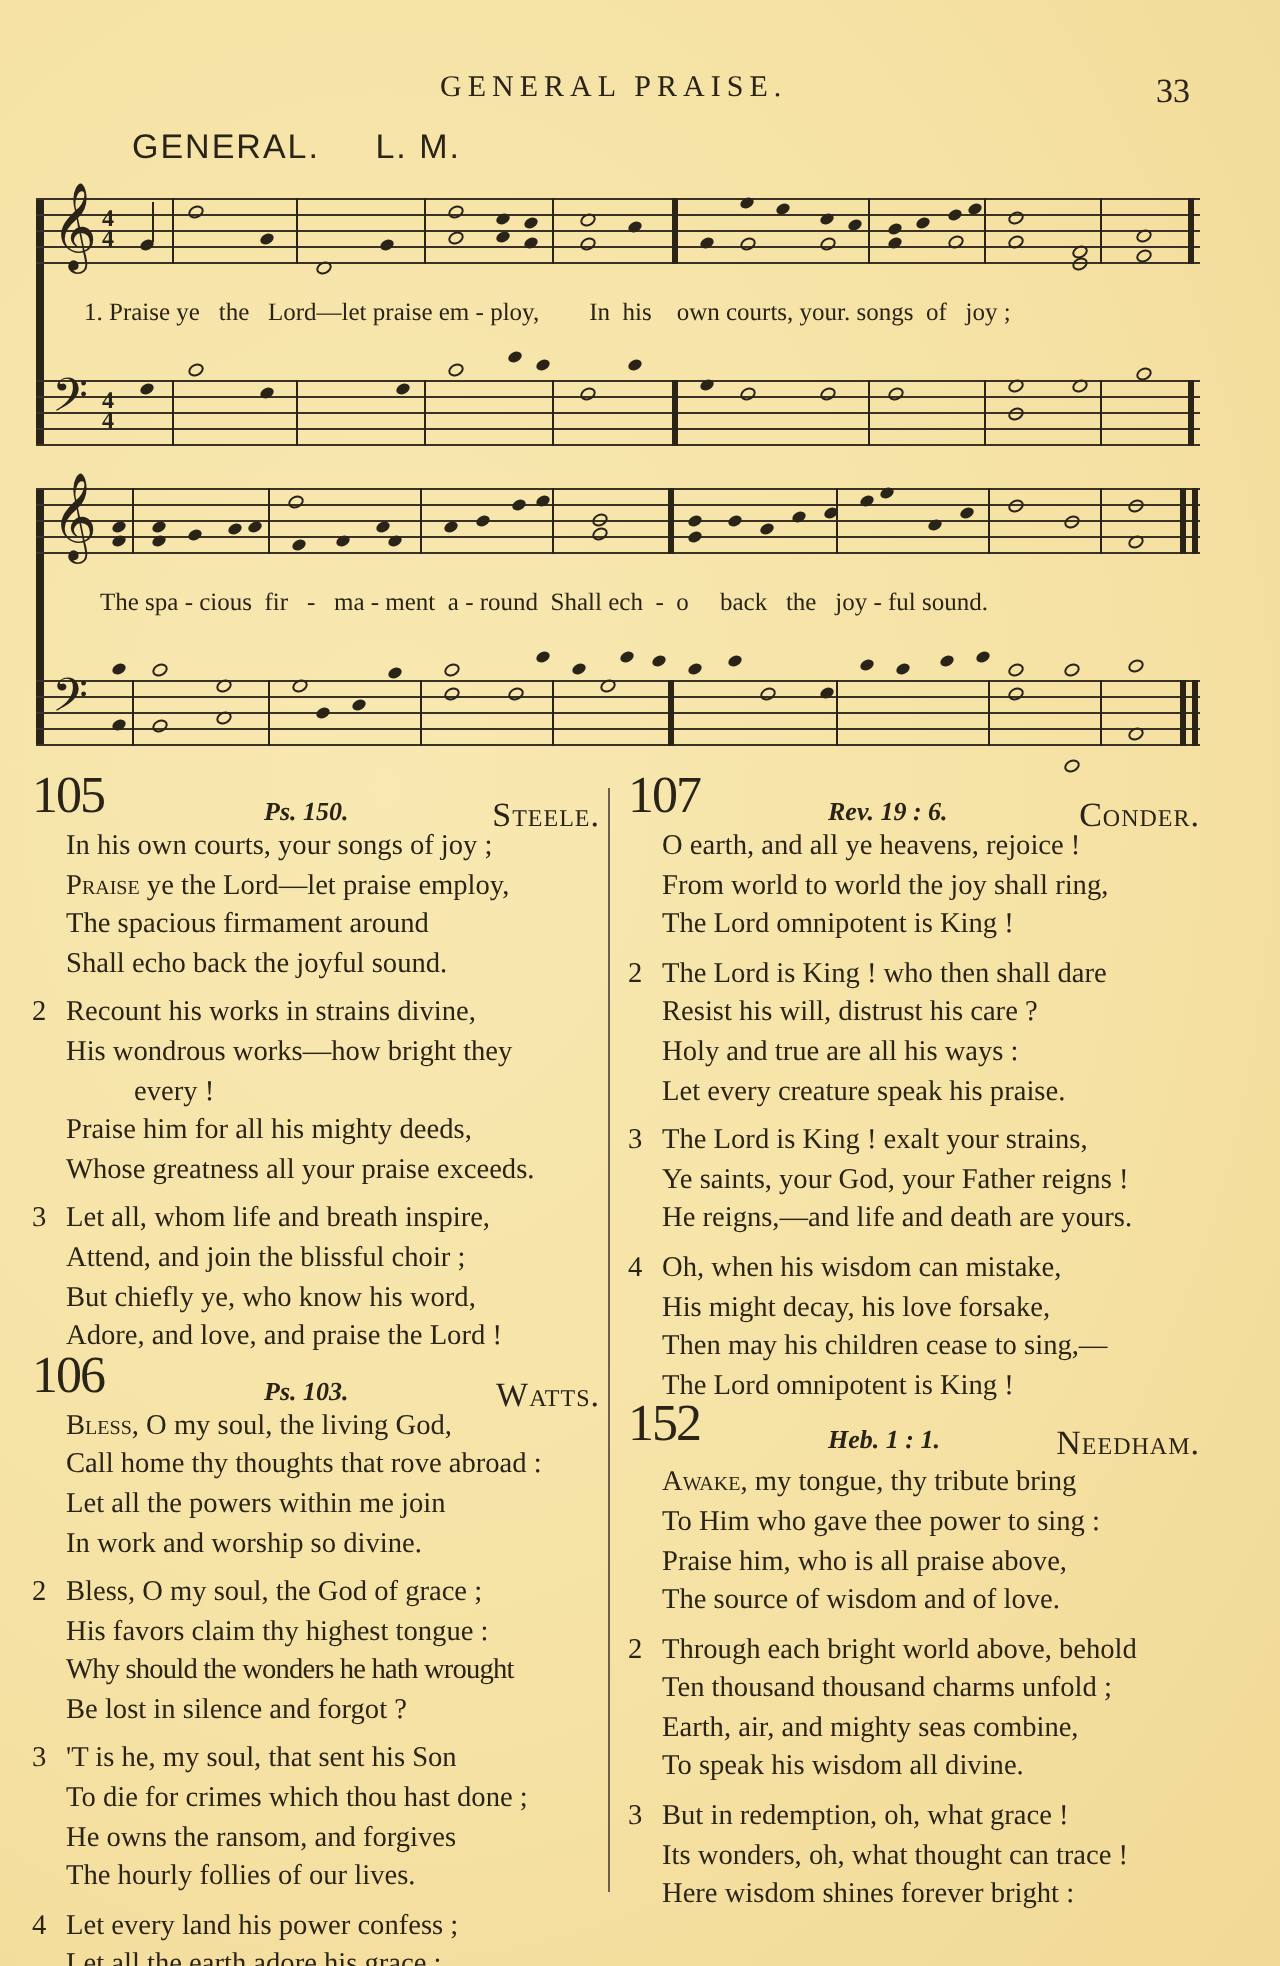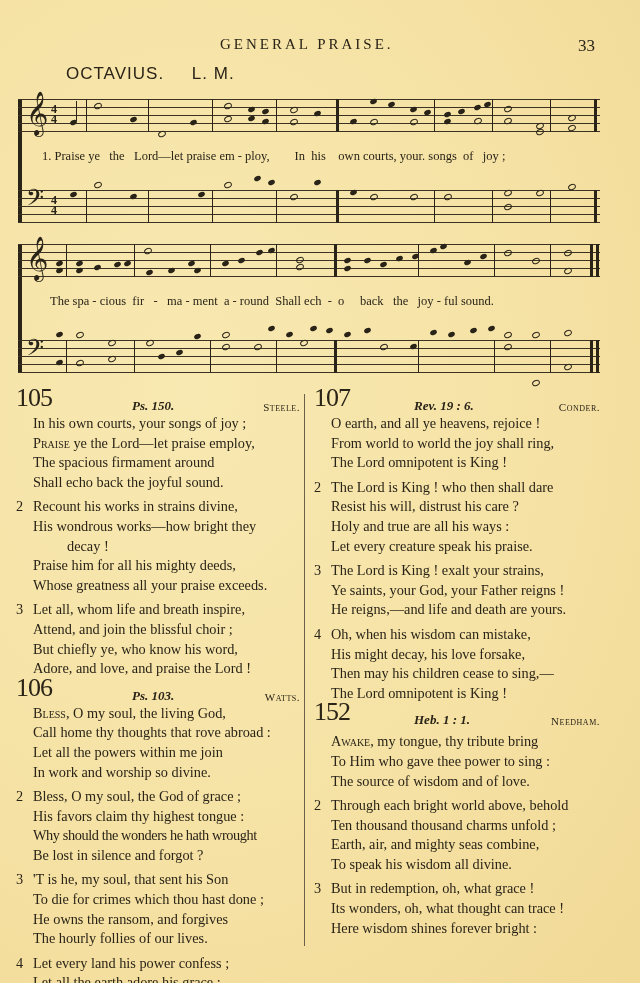--- a/index.html
+++ b/index.html
@@ -29,39 +29,39 @@
   .note { position:absolute; width:7px; height:5px; border-radius:50%; background:#2a2418; transform:rotate(-25deg); }
   .note.half { background:transparent; border:1.5px solid #2a2418; width:6px; height:4px; }
   .stem { position:absolute; width:1px; height:20px; background:#2a2418; }
   .lyric-line { position:absolute; left:0; width:582px; font-size:12.5px; white-space:pre; }
 
   .hymn-col { position:absolute; font-size:14.3px; line-height:19.6px; }
   .col-divider { position:absolute; left:304px; top:394px; width:1px; height:552px; background:#6c604a; }
   .hymn-head { position:relative; height:26px; }
   .hymn-number { position:absolute; left:0; top:-6px; font-size:26px; letter-spacing:-1px; }
   .hymn-ref { position:absolute; font-style:italic; font-weight:bold; font-size:13px; top:2px; font-family:"Liberation Serif",serif; }
-  .hymn-author { position:absolute; right:0; top:4px; font-size:11px; font-variant:small-caps; letter-spacing:0.5px; }
+  .hymn-author { position:absolute; right:0; top:4px; font-size:17px; font-variant:small-caps; letter-spacing:0.5px; }
   .verse { position:relative; padding-left:17px; margin-bottom:5px; }
   .verse-num { position:absolute; left:0; top:0; }
   .verse-line { display:block; white-space:nowrap; }
   .verse-line.indent { padding-left:34px; }
   .sc { font-variant:small-caps; }
 </style>
 </head>
 <body>
 
 <div class="page">
 
   <div class="running-head">
     <span class="running-title">GENERAL PRAISE.</span>
     <span class="page-number">33</span>
   </div>
 
   <div class="tune-title">
-    <span>OCTAVIUS.</span>
+    <span>GENERAL.</span>
     <span>L. M.</span>
   </div>
 
   <div class="system" style="top:96px;height:140px;">
     <div class="system-brace" style="top:3px;height:124px;"></div>
 
     <div class="staff" style="top:3px;">
       <div class="staff-line" style="top:0"></div>
         <div class="staff-line" style="top:8px"></div>
         <div class="staff-line" style="top:16px"></div>
@@ -274,21 +274,21 @@
       <div class="verse" style="margin-top:-6px;">
         <span class="verse-line">In his own courts, your songs of  joy ;</span>
         <span class="verse-line"><span class="sc">Praise</span><span> ye the Lord—let praise employ,</span></span>
         <span class="verse-line">The spacious firmament around</span>
         <span class="verse-line">Shall echo back the  joyful sound.</span>
       </div>
       <div class="verse">
         <span class="verse-num">2</span>
         <span class="verse-line">Recount his works in strains divine,</span>
         <span class="verse-line">His wondrous works—how bright they</span>
-        <span class="verse-line indent">decay !</span>
+        <span class="verse-line indent">every !</span>
         <span class="verse-line">Praise him for all his mighty deeds,</span>
         <span class="verse-line">Whose greatness all your praise exceeds.</span>
       </div>
       <div class="verse">
         <span class="verse-num">3</span>
         <span class="verse-line">Let all, whom life and breath inspire,</span>
         <span class="verse-line">Attend, and  join the blissful choir ;</span>
         <span class="verse-line">But chiefly ye, who know his word,</span>
         <span class="verse-line">Adore, and love, and praise the Lord !</span>
       </div>
@@ -366,20 +366,21 @@
 
     <div style="margin-top:2px;">
       <div class="hymn-head">
         <span class="hymn-number">152</span>
         <span class="hymn-ref" style="left:100px;">Heb. 1 : 1.</span>
         <span class="hymn-author">Needham.</span>
       </div>
       <div class="verse" style="margin-top:-2px;">
         <span class="verse-line"><span class="sc">Awake</span><span>, my tongue, thy tribute bring</span></span>
         <span class="verse-line">To Him who gave thee power to sing :</span>
+        <span class="verse-line">Praise him, who is all praise above,</span>
         <span class="verse-line">The source of  wisdom and of love.</span>
       </div>
       <div class="verse">
         <span class="verse-num">2</span>
         <span class="verse-line">Through each bright world above, behold</span>
         <span class="verse-line">Ten thousand thousand charms unfold ;</span>
         <span class="verse-line">Earth, air, and mighty seas combine,</span>
         <span class="verse-line">To speak his wisdom all divine.</span>
       </div>
       <div class="verse">

